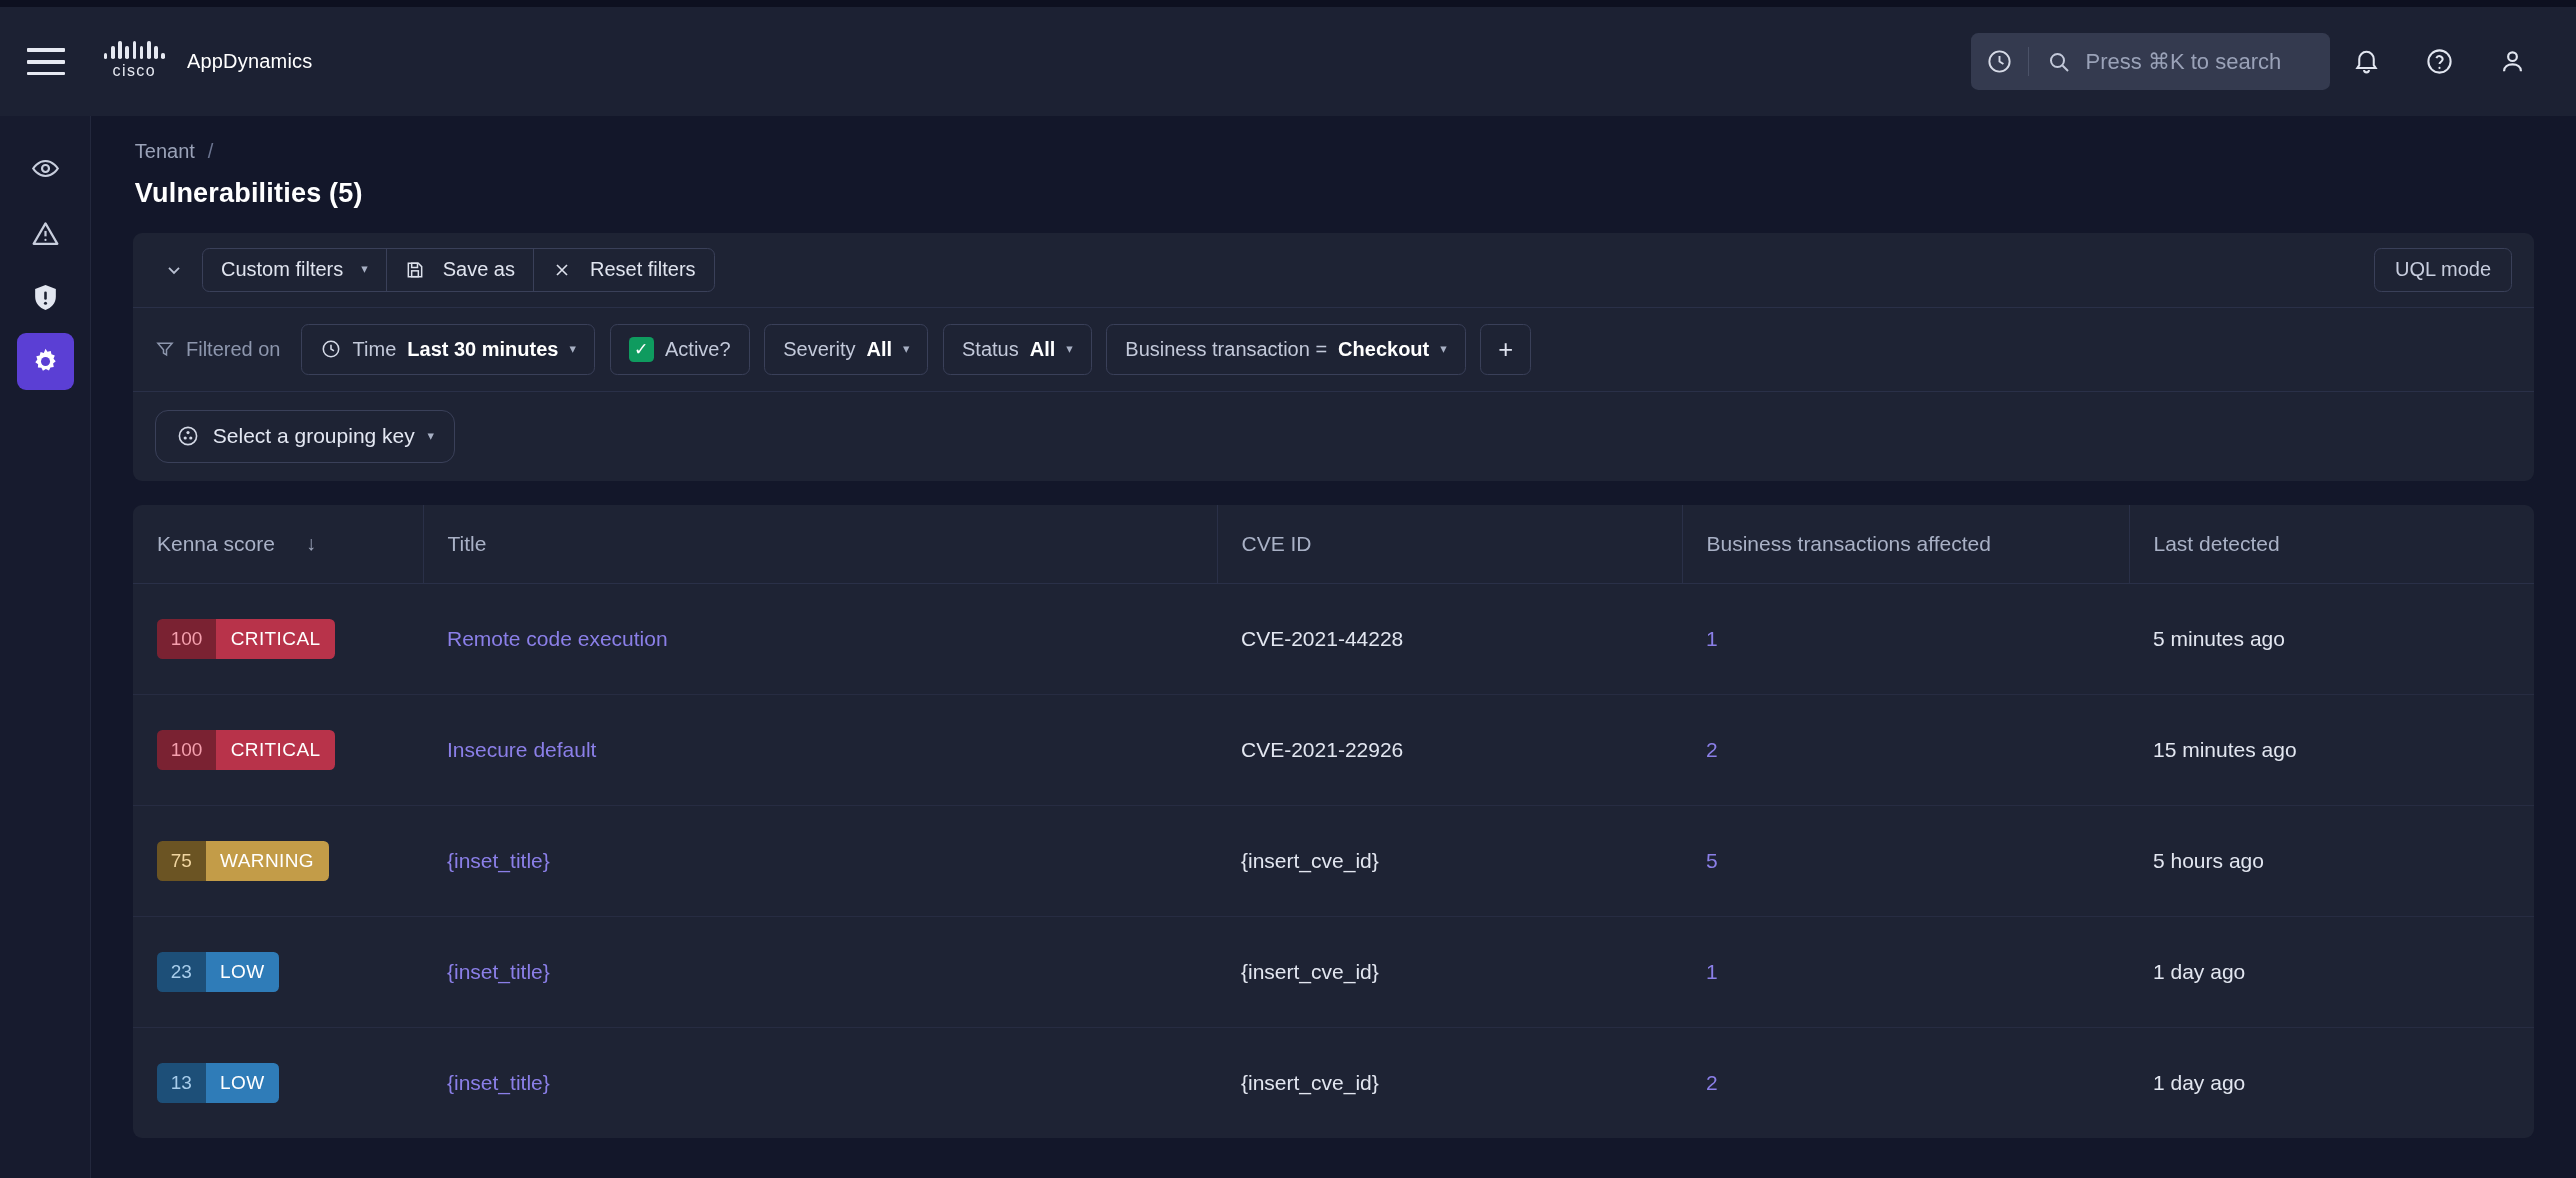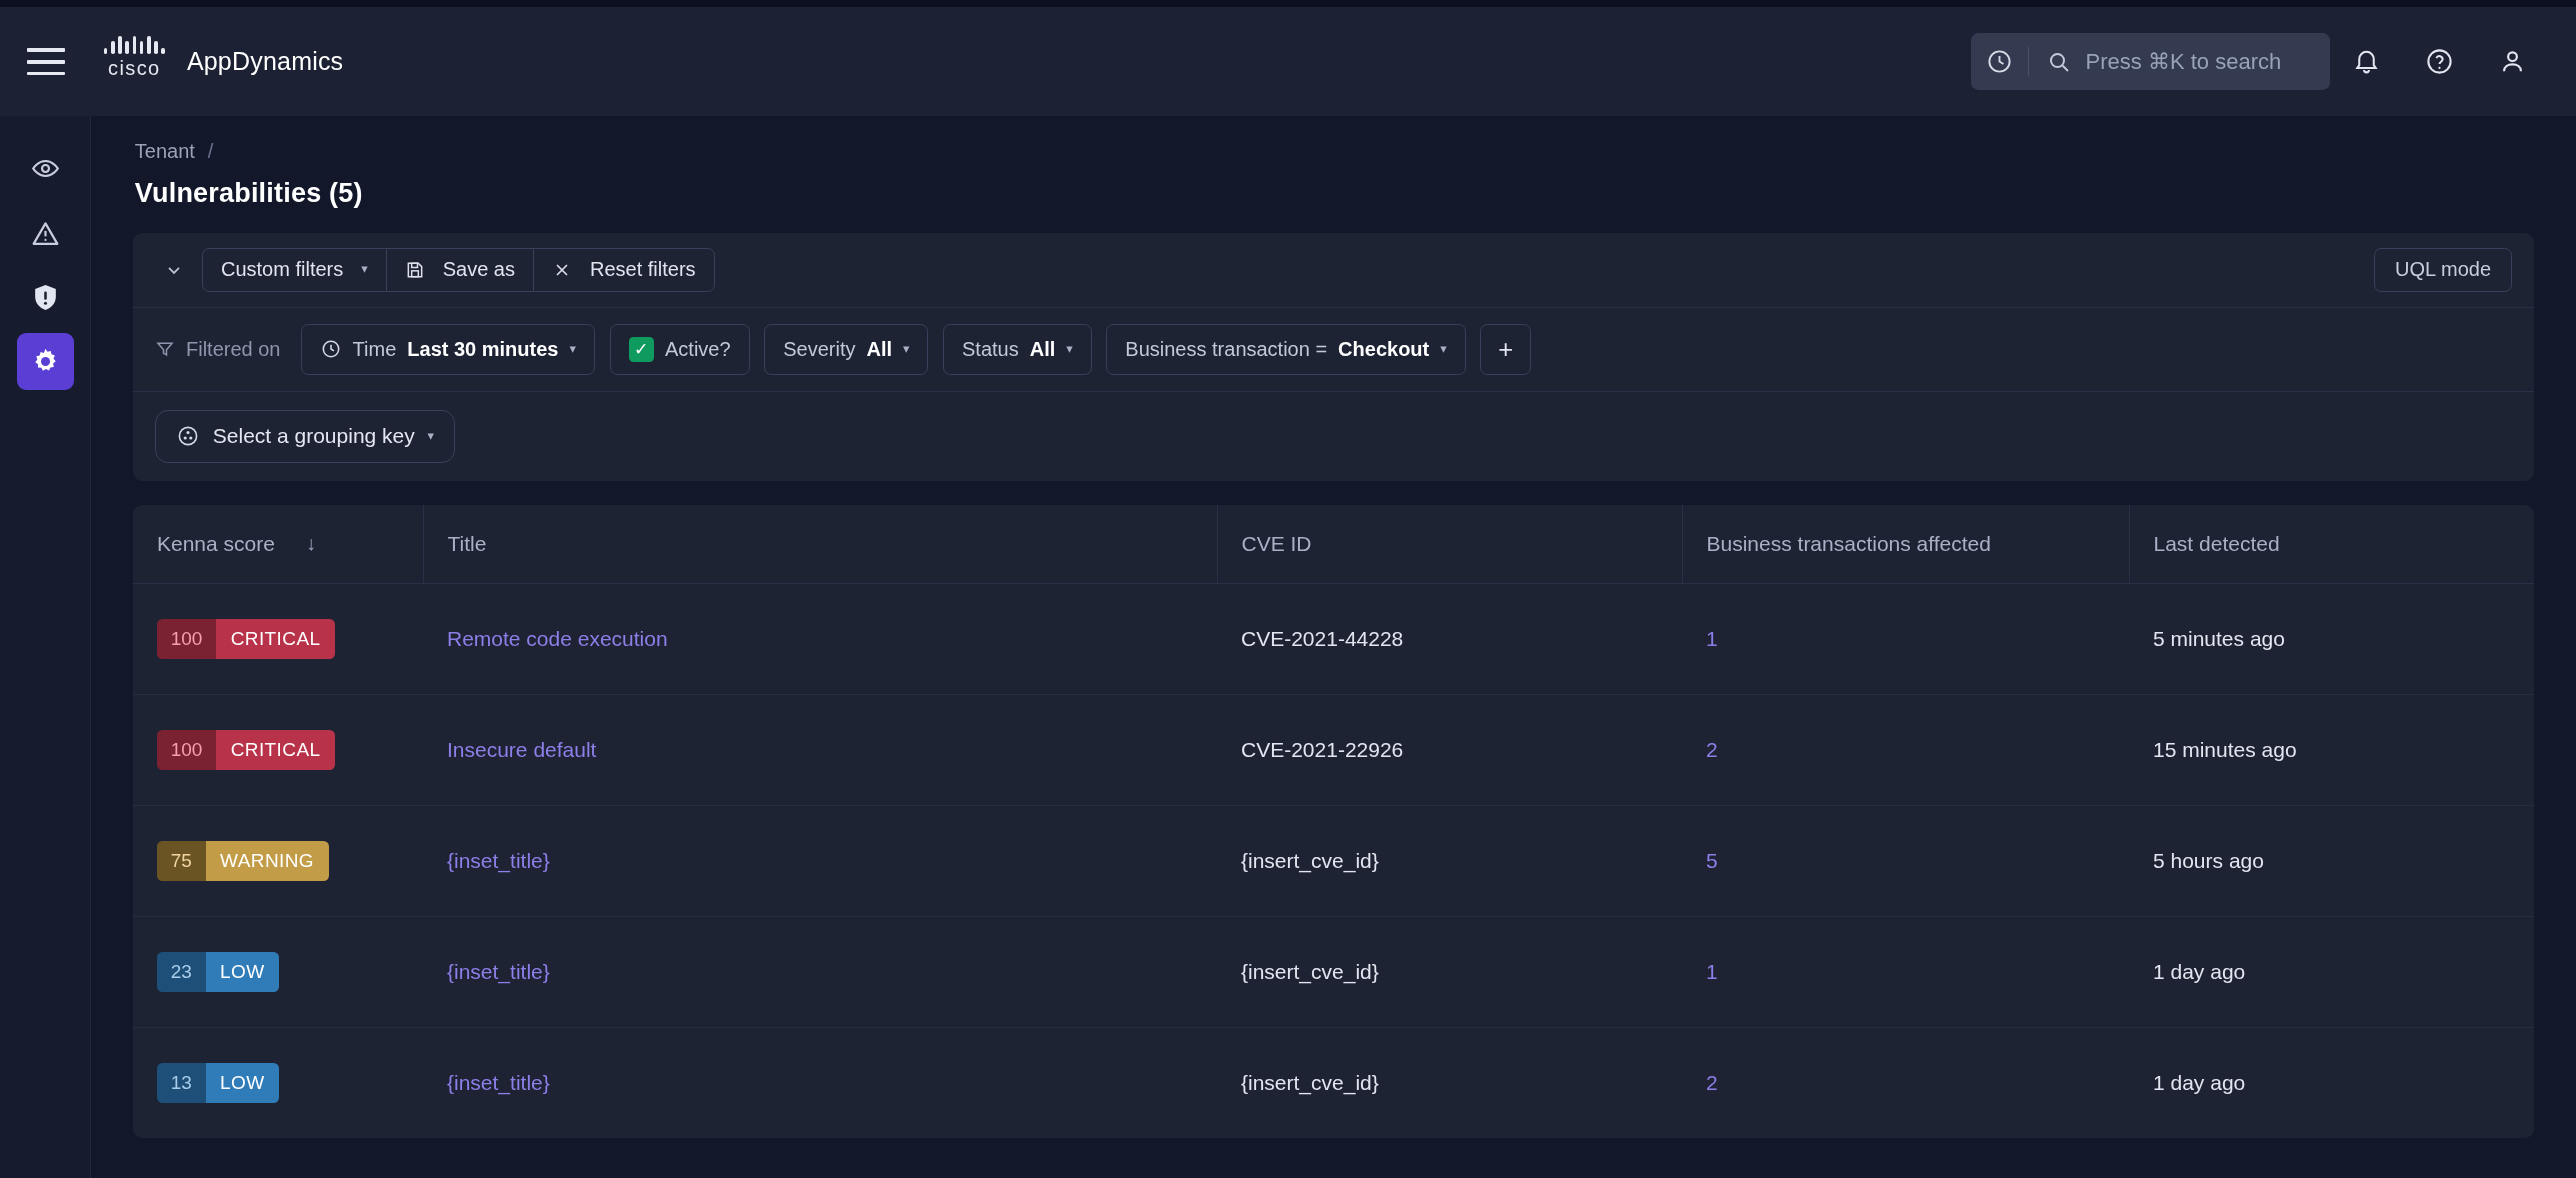--- a/index.html
+++ b/index.html
@@ -32,25 +32,25 @@
   .hamburger-lines { display: flex; flex-direction: column; gap: 8.2px; }
 
   .cisco-logo {
     display: flex; align-items: flex-end; gap: 2.7px;
     height: 36px; margin-left: 12.8px;
   }
   .cisco-bars { display: flex; align-items: flex-end; gap: 3.6px; height: 20px; }
   .cisco-bars i { display: block; width: 3.6px; background: #e6e9f2; border-radius: 1.8px; }
   .cisco-wrap { display: flex; flex-direction: column; align-items: center; gap: 2.7px; }
   .cisco-word {
-    font-size: 20px; letter-spacing: 1.4px; color: #e6e9f2;
+    font-size: 16px; letter-spacing: 1.4px; color: #e6e9f2;
     font-family: "Liberation Sans", sans-serif;
   }
   .product-title {
-    font-size: 25px; color: #ffffff; margin-left: 22px; letter-spacing: 0.2px;
+    font-size: 20px; color: #ffffff; margin-left: 22px; letter-spacing: 0.2px;
   }
 
   .header-right {
     margin-left: auto; display: flex; align-items: center; gap: 0;
   }
   .search-box {
     display: flex; align-items: center;
     height: 57px; background: #343a4f; border-radius: 7.3px;
     overflow: hidden;
   }

